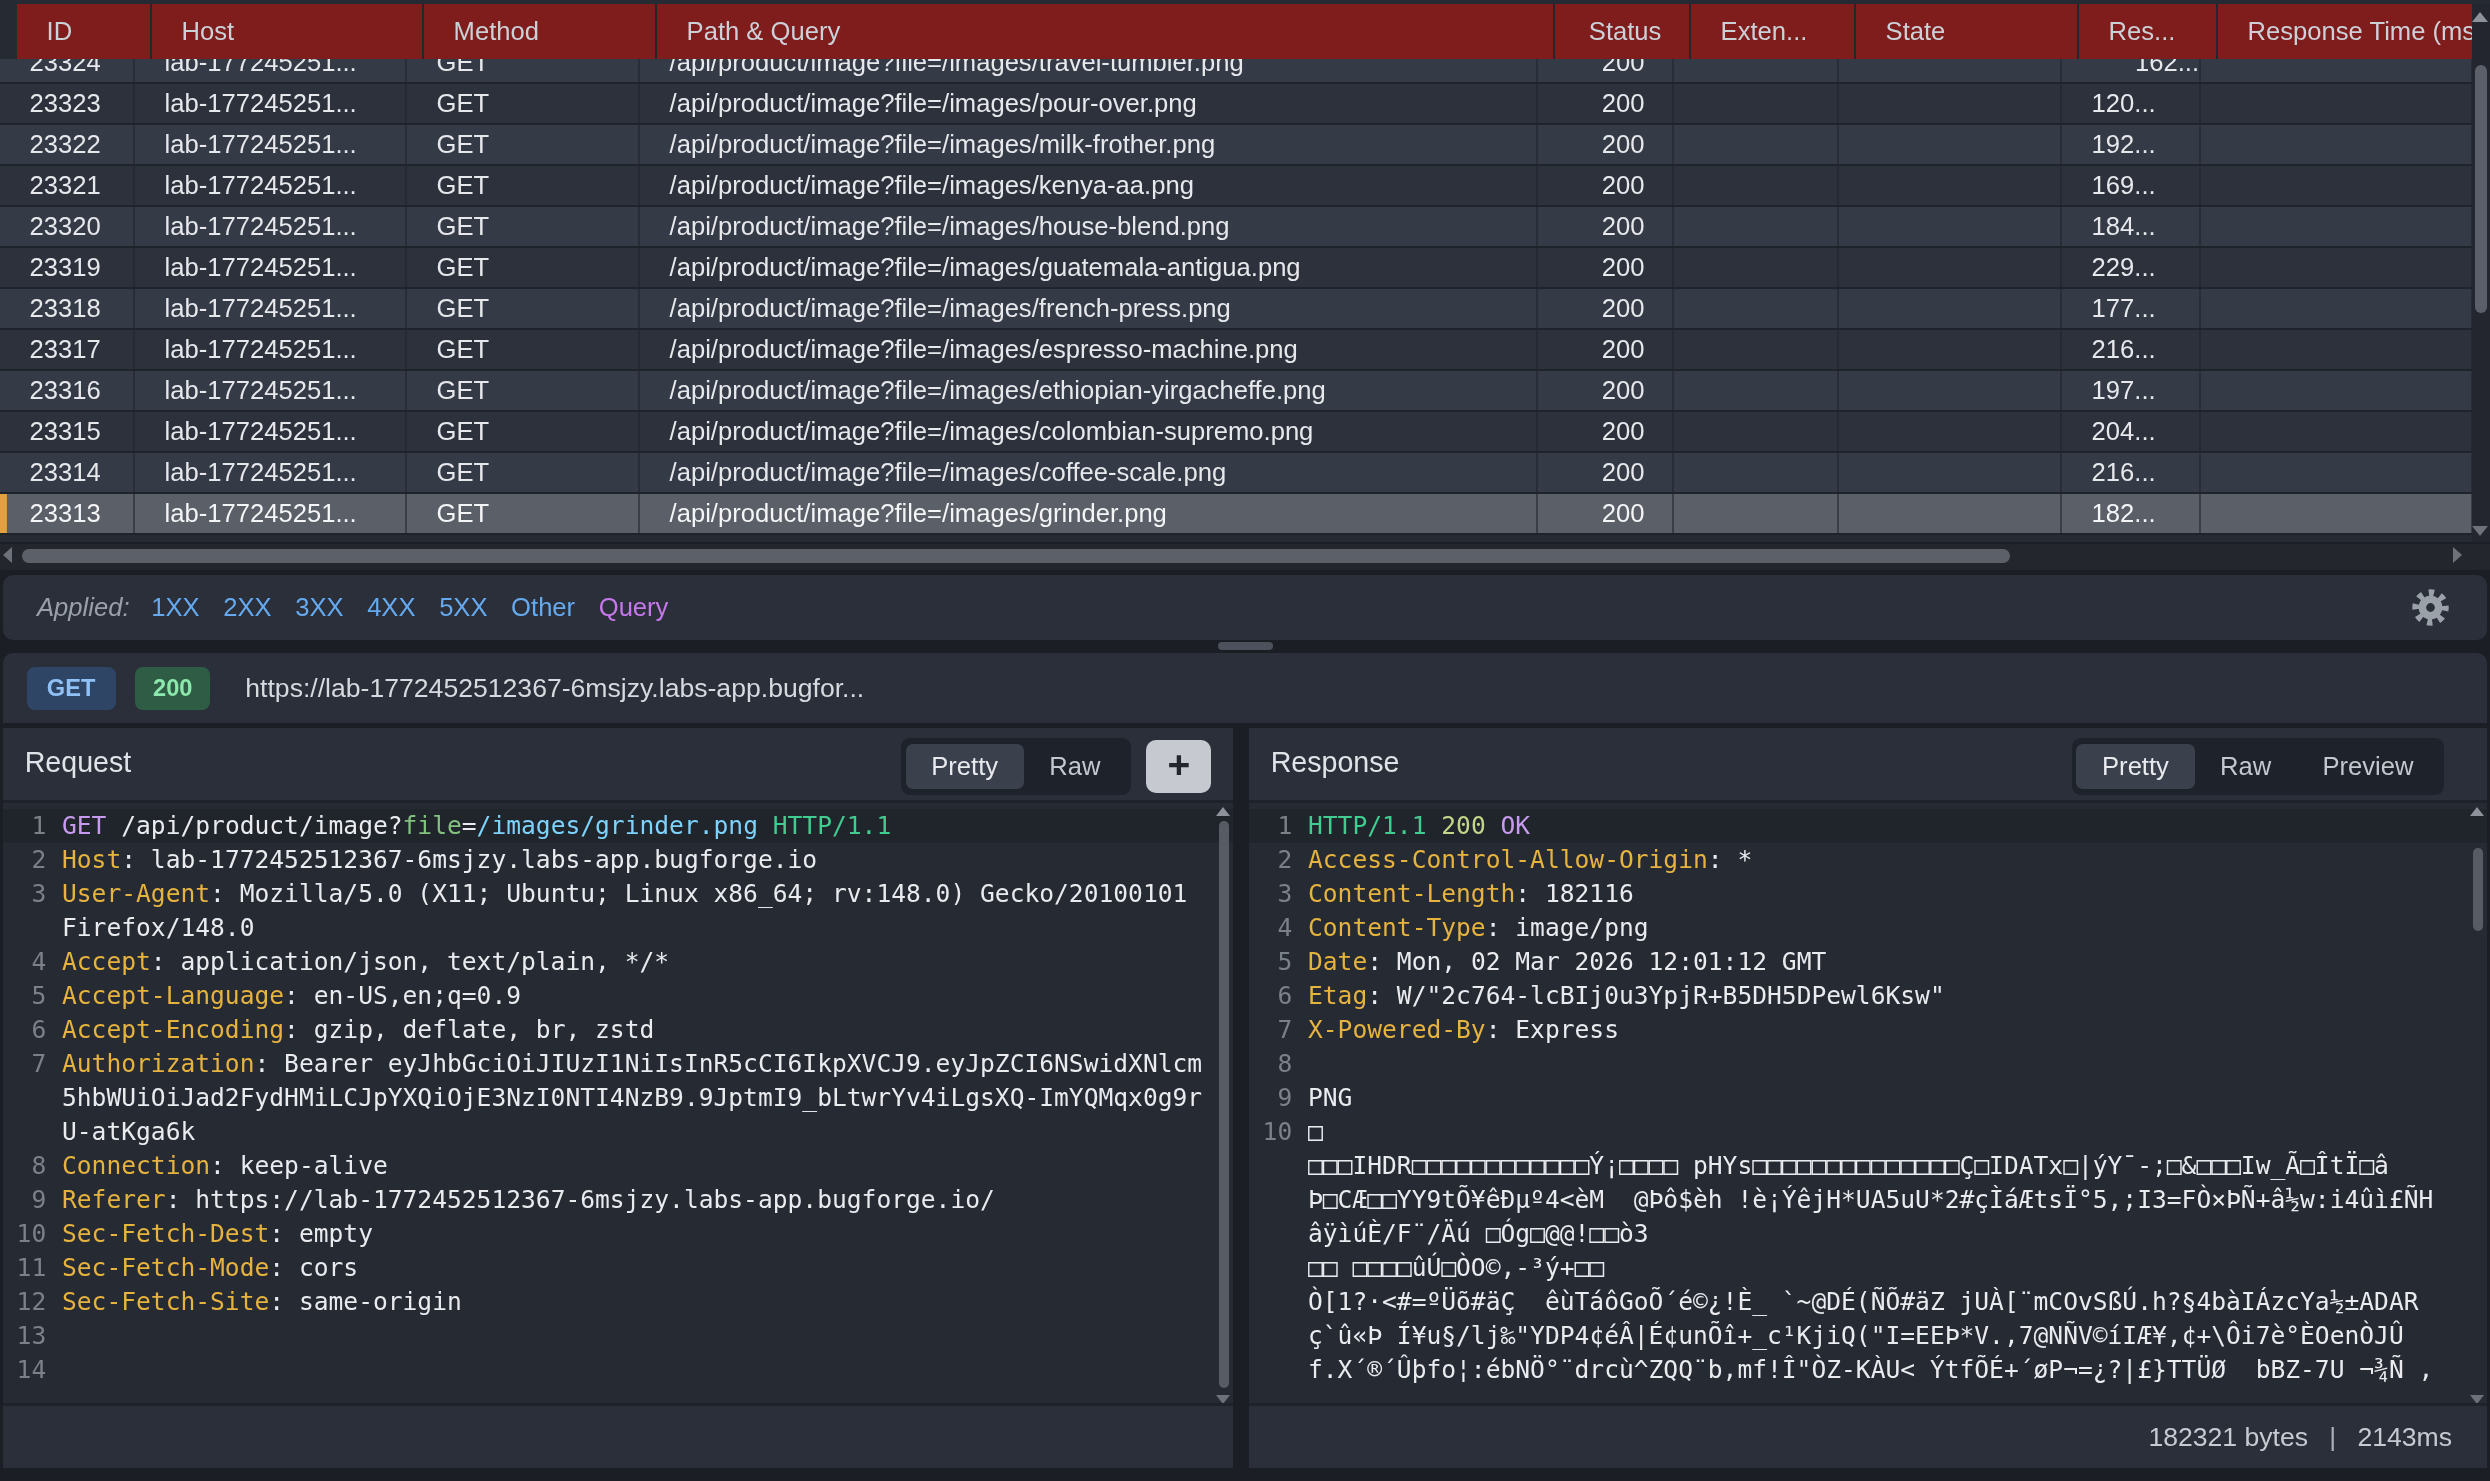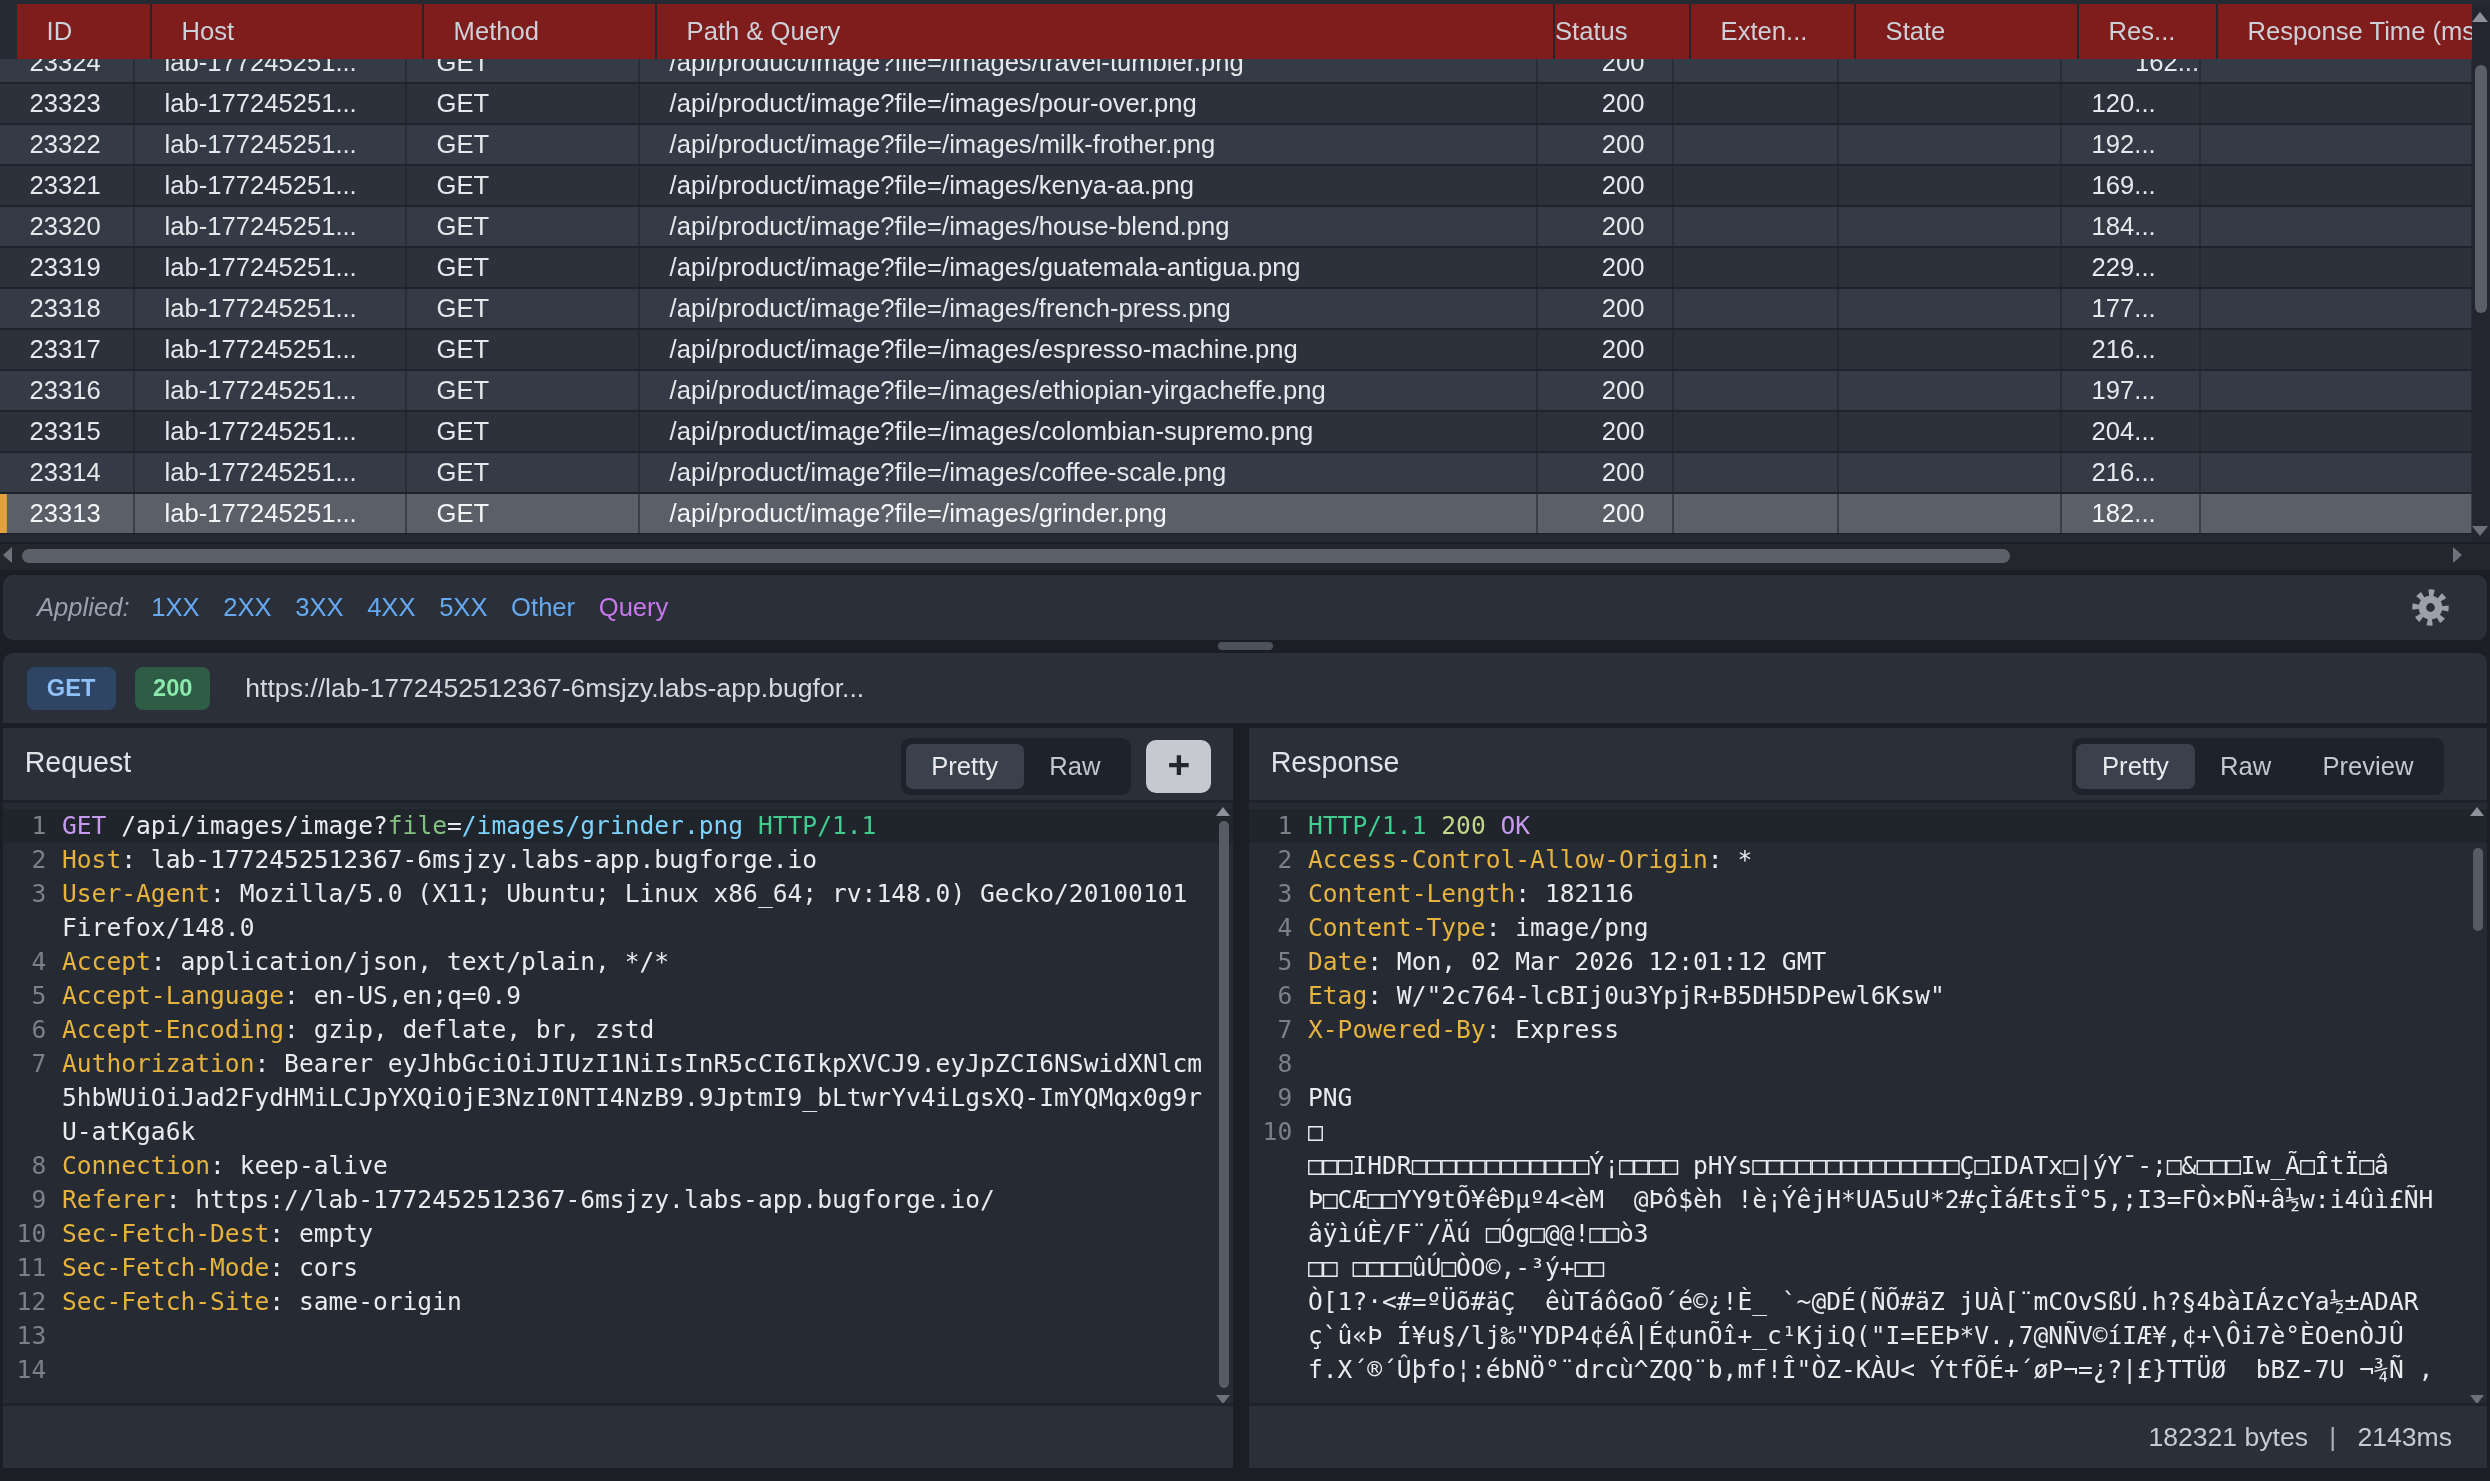--- a/index.html
+++ b/index.html
@@ -4,21 +4,21 @@
 <style>
   html,body{margin:0;padding:0;background:#1b1e24;width:2490px;height:1482px;overflow:hidden;
     font-family:"Liberation Sans",sans-serif;-webkit-font-smoothing:antialiased;}
   .app{position:relative;width:2490px;height:1482px;background:#1b1e24;}
 
   
   .table-area{position:absolute;left:0;top:0;width:2490px;height:542px;background:#262a33;}
   .thead{position:absolute;left:17px;top:3.9px;height:55px;width:2473px;display:flex;background:#7f1d1d;}
   .th{box-sizing:border-box;height:55px;line-height:55px;padding-left:29.6px;font-size:25.6px;color:#ccd1d8;
       border-right:2px solid #22262e;white-space:nowrap;overflow:hidden;flex:none;}
-  .th.right{padding-left:0;padding-right:27.6px;}
+  .th.right{text-align:right;padding-left:0;padding-right:27.6px;}
   .tbody-clip{position:absolute;left:0;top:59px;width:2473px;height:483px;overflow:hidden;}
   .tbody{position:absolute;left:0;top:-15.8px;width:2473px;}
   .tr{display:flex;height:41px;box-sizing:border-box;border-bottom:2px solid #1f232b;background:#2c313c;}
   .tr.alt{background:#343a46;}
   .tr.selected{background:#5b5f68;box-shadow:inset 6.9px 0 0 #e2a13e;}
   .tr.selected .td{color:#f4f5f7;}
   .td{box-sizing:border-box;height:41px;line-height:39px;padding-left:29.6px;font-size:25.6px;color:#e6e8ec;
       border-right:2px solid rgba(31,35,43,.55);white-space:nowrap;overflow:hidden;flex:none;}
   .td.right{text-align:right;padding-left:0;padding-right:27.6px;}
 
@@ -276,21 +276,21 @@
       <span class="panel-title">Request</span>
       <div class="seg" style="right:102px;" id="req-tabs">
           <span class="seg-item active">Pretty</span>
           <span class="seg-item">Raw</span>
         </div>
       <div class="plus-btn">+</div>
     </div>
     <div class="code" id="req-code">
         <div class="code-line hl">
           <span class="gut">1</span>
-          <span class="cont"><span class="c-method">GET </span><span class="c-plain">/api/images/image?</span><span class="c-param">file</span><span class="c-plain">=</span><span class="c-path">/images/grinder.png</span><span class="c-proto"> HTTP/1.1</span></span>
+          <span class="cont"><span class="c-method">GET </span><span class="c-plain">/api/product/image?</span><span class="c-param">file</span><span class="c-plain">=</span><span class="c-path">/images/grinder.png</span><span class="c-proto"> HTTP/1.1</span></span>
         </div>
         <div class="code-line">
           <span class="gut">2</span>
           <span class="cont"><span class="c-key">Host</span><span class="c-plain">: lab-1772452512367-6msjzy.labs-app.bugforge.io</span></span>
         </div>
         <div class="code-line">
           <span class="gut">3</span>
           <span class="cont"><span class="c-key">User-Agent</span><span class="c-plain">: Mozilla/5.0 (X11; Ubuntu; Linux x86_64; rv:148.0) Gecko/20100101 Firefox/148.0</span></span>
         </div>
         <div class="code-line">

